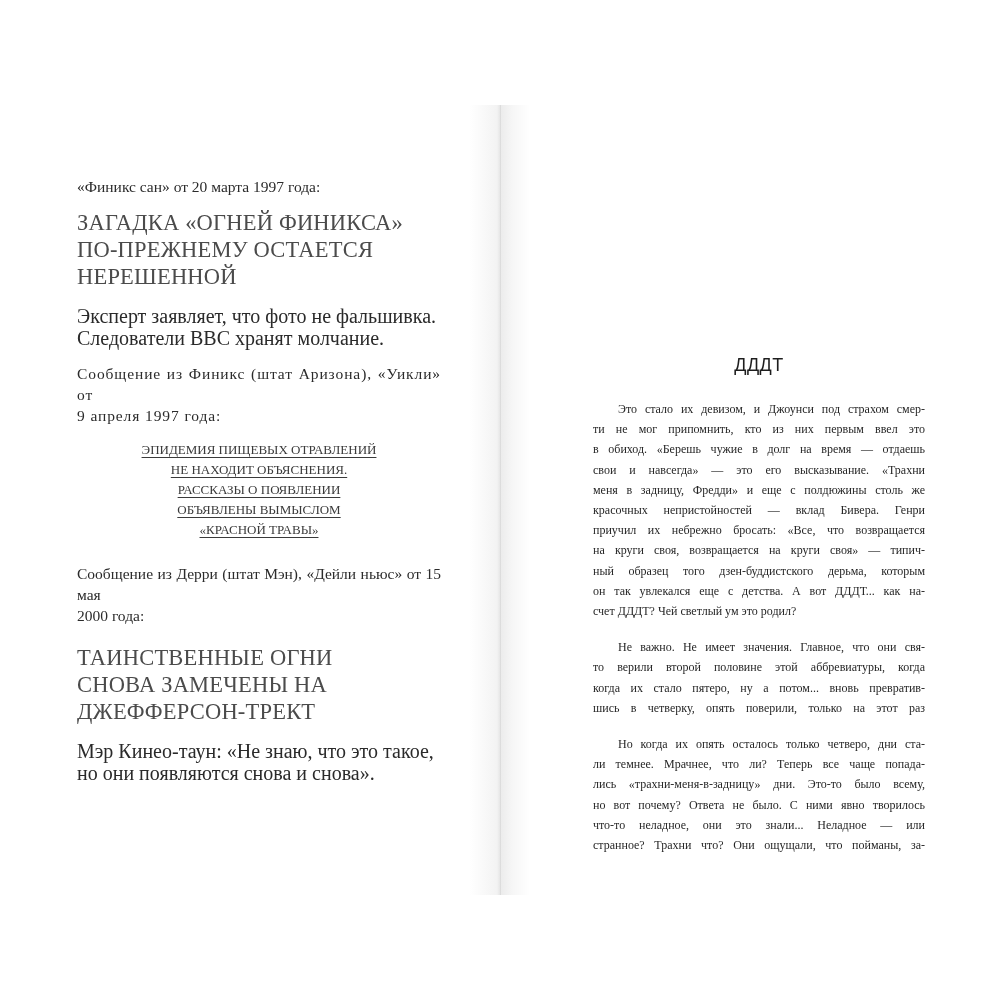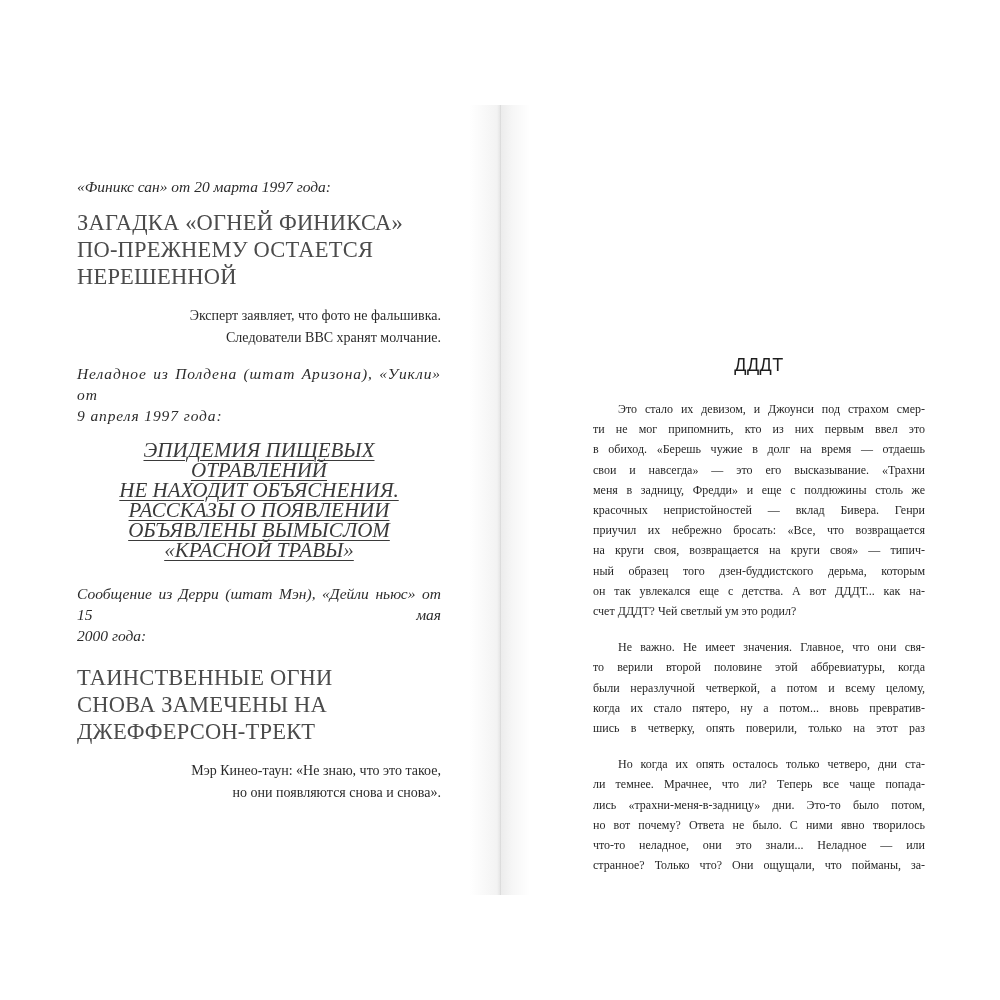--- a/index.html
+++ b/index.html
@@ -10,33 +10,33 @@
   .spread { position: absolute; left: 0; top: 0; width: 1000px; height: 1000px; }
   .spine {
     position: absolute; top: 105px; height: 790px; left: 470px; width: 60px;
     background: linear-gradient(to right, rgba(255,255,255,0) 0%, #f3f3f3 45%, #e6e6e6 50%, #d8d8d8 50.5%, #ececec 52%, #f6f6f6 70%, rgba(255,255,255,0) 100%);
   }
   .page { position: absolute; }
   .left-page { left: 77px; top: 176px; width: 364px; }
   .right-page { left: 577px; top: 353px; width: 364px; }
 
   .dateline {
-    font-style: italic; font-size: 15.5px; line-height: 21px; margin: 0; color: #2b2b2b;
+    font-size: 15.5px; line-height: 21px; margin: 0; color: #2b2b2b;
     text-align: justify;
   }
   .dateline.spaced { letter-spacing: 0.9px; }
   .headline {
     text-align: left; font-size: 22.5px; line-height: 27px; color: #4b4b4b;
     margin: 12px 0 0 0; font-weight: normal; letter-spacing: 0.2px;
   }
   .subhead {
-    text-align: right; font-size: 14px; line-height: 22px; color: #2a2a2a; margin: 15px 0 0 0;
+    text-align: left; font-size: 20px; line-height: 22px; color: #2a2a2a; margin: 15px 0 0 0;
   }
   .ul-head {
-    text-align: center; font-size: 21px; line-height: 20px; color: #3a3a3a; margin: 14px 0 0 0; font-style: italic;
+    text-align: center; font-size: 13px; line-height: 20px; color: #3a3a3a; margin: 14px 0 0 0;
   }
   .ul-head span { text-decoration: underline; text-decoration-thickness: 1px; text-underline-offset: 3px; }
 
   .chapter-title {
     text-align: center; font-family: "Liberation Sans", "DejaVu Sans", sans-serif;
     font-size: 18px; line-height: 24px; color: #1e1e1e; margin: 0 0 22px 0; letter-spacing: 0.5px;
   }
   .para {
     font-size: 12px; line-height: 20.2px; text-align: justify; margin: 16px; color: #262626;
     text-indent: 25px; hyphens: manual;
@@ -59,21 +59,21 @@
       <div>ПО-ПРЕЖНЕМУ ОСТАЕТСЯ</div>
       <div>НЕРЕШЕННОЙ</div>
     </div>
 
     <div class="subhead">
       <div>Эксперт заявляет, что фото не фальшивка.</div>
       <div>Следователи ВВС хранят молчание.</div>
     </div>
 
     <div class="dateline spaced" style="margin-top:14px;">
-      <div class="line">Неладное из Полдена (штат Аризона), «Уикли» от</div>
+      <div class="line">Сообщение из Финикс (штат Аризона), «Уикли» от</div>
       <div>9 апреля 1997 года:</div>
     </div>
 
     <div class="ul-head">
       <div><span>ЭПИДЕМИЯ ПИЩЕВЫХ ОТРАВЛЕНИЙ</span></div>
       <div><span>НЕ НАХОДИТ ОБЪЯСНЕНИЯ.</span></div>
       <div><span>РАССКАЗЫ О ПОЯВЛЕНИИ</span></div>
       <div><span>ОБЪЯВЛЕНЫ ВЫМЫСЛОМ</span></div>
       <div><span>«КРАСНОЙ ТРАВЫ»</span></div>
     </div>
@@ -108,27 +108,26 @@
       <span class="line">приучил их небрежно бросать: «Все, что возвращается</span>
       <span class="line">на круги своя, возвращается на круги своя» — типич-</span>
       <span class="line">ный образец того дзен-буддистского дерьма, которым</span>
       <span class="line">он так увлекался еще с детства. А вот ДДДТ... как на-</span>
       <span class="line last">счет ДДДТ? Чей светлый ум это родил?</span>
     </div>
 
     <div class="para">
       <span class="line first">Не важно. Не имеет значения. Главное, что они свя-</span>
       <span class="line">то верили второй половине этой аббревиатуры, когда</span>
-      <span class="line">были неразлучной четверкой, а потом и всему целому,</span>
       <span class="line">когда их стало пятеро, ну а потом... вновь превратив-</span>
       <span class="line">шись в четверку, опять поверили, только на этот раз</span>
     </div>
 
     <div class="para">
       <span class="line first">Но когда их опять осталось только четверо, дни ста-</span>
       <span class="line">ли темнее. Мрачнее, что ли? Теперь все чаще попада-</span>
-      <span class="line">лись «трахни-меня-в-задницу» дни. Это-то было потом,</span>
+      <span class="line">лись «трахни-меня-в-задницу» дни. Это-то было всему,</span>
       <span class="line">но вот почему? Ответа не было. С ними явно творилось</span>
       <span class="line">что-то неладное, они это знали... Неладное — или</span>
-      <span class="line">странное? Только что? Они ощущали, что пойманы, за-</span>
+      <span class="line">странное? Трахни что? Они ощущали, что пойманы, за-</span>
     </div>
   </div>
 </div>
 
 </body></html>

